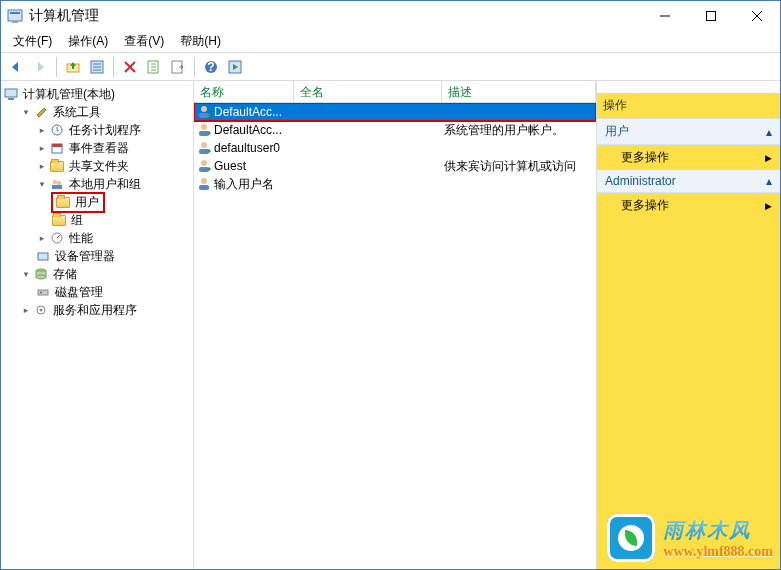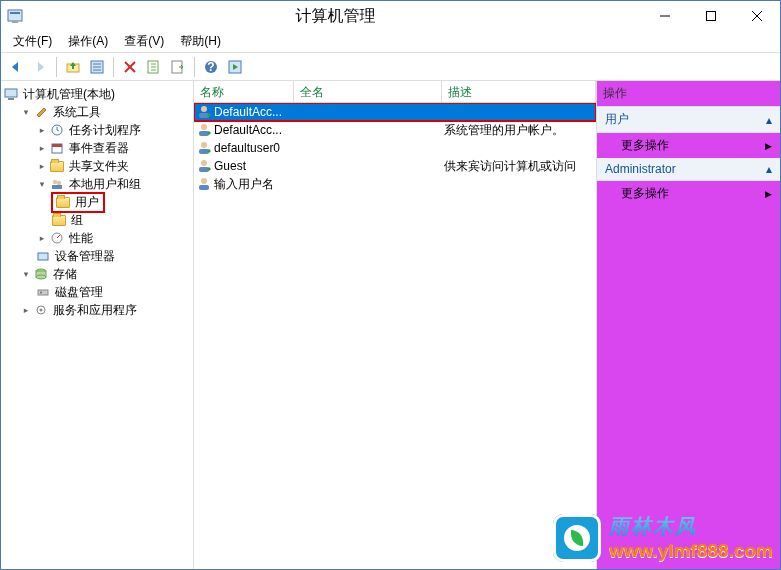--- a/index.html
+++ b/index.html
@@ -2,21 +2,21 @@
 <html><head>
 <meta charset="utf-8">
 <style>
 * { box-sizing: border-box; margin: 0; padding: 0; font-family: "Microsoft YaHei", "Segoe UI", Tahoma, sans-serif; font-size: 12px; }
 body { background: #fff; width: 781px; height: 570px; overflow: hidden; position: relative; }
 
 .window { width: 781px; height: 570px; border: 1px solid #4a7ab5; display: flex; flex-direction: column; background: #fff; }
 
 .titlebar { height: 30px; display: flex; align-items: center; padding: 0 0 0 6px; background: #fff; }
 .titlebar .app-icon { width: 16px; height: 16px; margin-right: 6px; }
-.titlebar .title { flex: 1; font-size: 16px; color: #000; text-align: center; }
+.titlebar .title { flex: 1; font-size: 14px; color: #000; }
 .titlebar .win-btns { display: flex; }
 .titlebar .win-btn { width: 46px; height: 30px; display: flex; align-items: center; justify-content: center; color: #333; }
 
 .menubar { height: 22px; display: flex; align-items: center; padding: 0 4px; background: #fff; border-bottom: 1px solid #ddd; }
 .menubar .menu-item { padding: 2px 8px; color: #000; }
 
 .toolbar { height: 28px; display: flex; align-items: center; padding: 2px 4px; background: #fff; border-bottom: 1px solid #ddd; gap: 2px; }
 .toolbar .sep { width: 1px; height: 20px; background: #ccc; margin: 0 3px; }
 .tb-btn { width: 22px; height: 22px; display: flex; align-items: center; justify-content: center; border: 1px solid transparent; }
 
@@ -44,33 +44,33 @@
 .col-desc { flex: 1; }
 .list-body { flex: 1; overflow: hidden; }
 .list-row { height: 18px; display: flex; align-items: center; padding-left: 2px; overflow: hidden; }
 .list-row.selected { background: #0078d7; color: #fff; }
 .list-row.boxed { outline: 2px solid #d00; outline-offset: -1px; }
 .list-row .c-name { width: 100px; display: flex; align-items: center; overflow: hidden; }
 .list-row .c-full { width: 148px; }
 .list-row .c-desc { flex: 1; overflow: hidden; white-space: nowrap; }
 .list-row .usr-icon { width: 16px; height: 16px; margin-right: 2px; flex-shrink: 0; }
 
-.actions-pane { width: 183px; background: #d946ef; display: flex; flex-direction: column; }
+.actions-pane { width: 183px; background: #fde047; display: flex; flex-direction: column; margin-top: 12px; }
 .actions-title { padding: 4px 6px; border-bottom: 1px solid #ddd; color: #333; }
 .actions-section-hdr { background: #eef3fa; padding: 4px 8px; color: #145394; display: flex; justify-content: space-between; align-items: center; border-bottom: 1px solid #d5e3f3; }
 .actions-item { padding: 4px 8px 4px 24px; display: flex; justify-content: space-between; align-items: center; color: #000; }
 .actions-item .tri { color: #000; font-size: 9px; }
 
 .watermark { position: absolute; right: 8px; bottom: 8px; display: flex; align-items: center; gap: 8px; }
 .wm-badge { width: 48px; height: 48px; border-radius: 10px; background: #1a9ed9; display:flex; align-items:center; justify-content:center; box-shadow: inset 0 0 0 3px #fff; }
 .wm-badge .leaf { width:26px; height:26px; background:#fff; border-radius:50%; display:flex; align-items:center; justify-content:center;}
 .wm-badge .leaf::after{content:"";width:12px;height:16px;background:#2dbb4b;border-radius:0 12px 0 12px;}
 .wm-text { display:flex; flex-direction:column; align-items:flex-start; }
 .wm-text .cn { font-size:20px; font-weight:bold; background:linear-gradient(#6fd0f6,#1a8fd0); -webkit-background-clip:text; color:transparent; letter-spacing:2px;font-style:italic;}
-.wm-text .url { font-size:19px; font-weight:bold; color:#f58500; text-shadow:0 1px 0 #fff; }
+.wm-text .url { font-size:14px; font-weight:bold; color:#f58500; text-shadow:0 1px 0 #fff;font-family:Liberation Serif, serif; }
 
 
 svg { display: block; }
 </style>
 </head>
 <body>
 
 <div class="window">
 
   <div class="titlebar">

